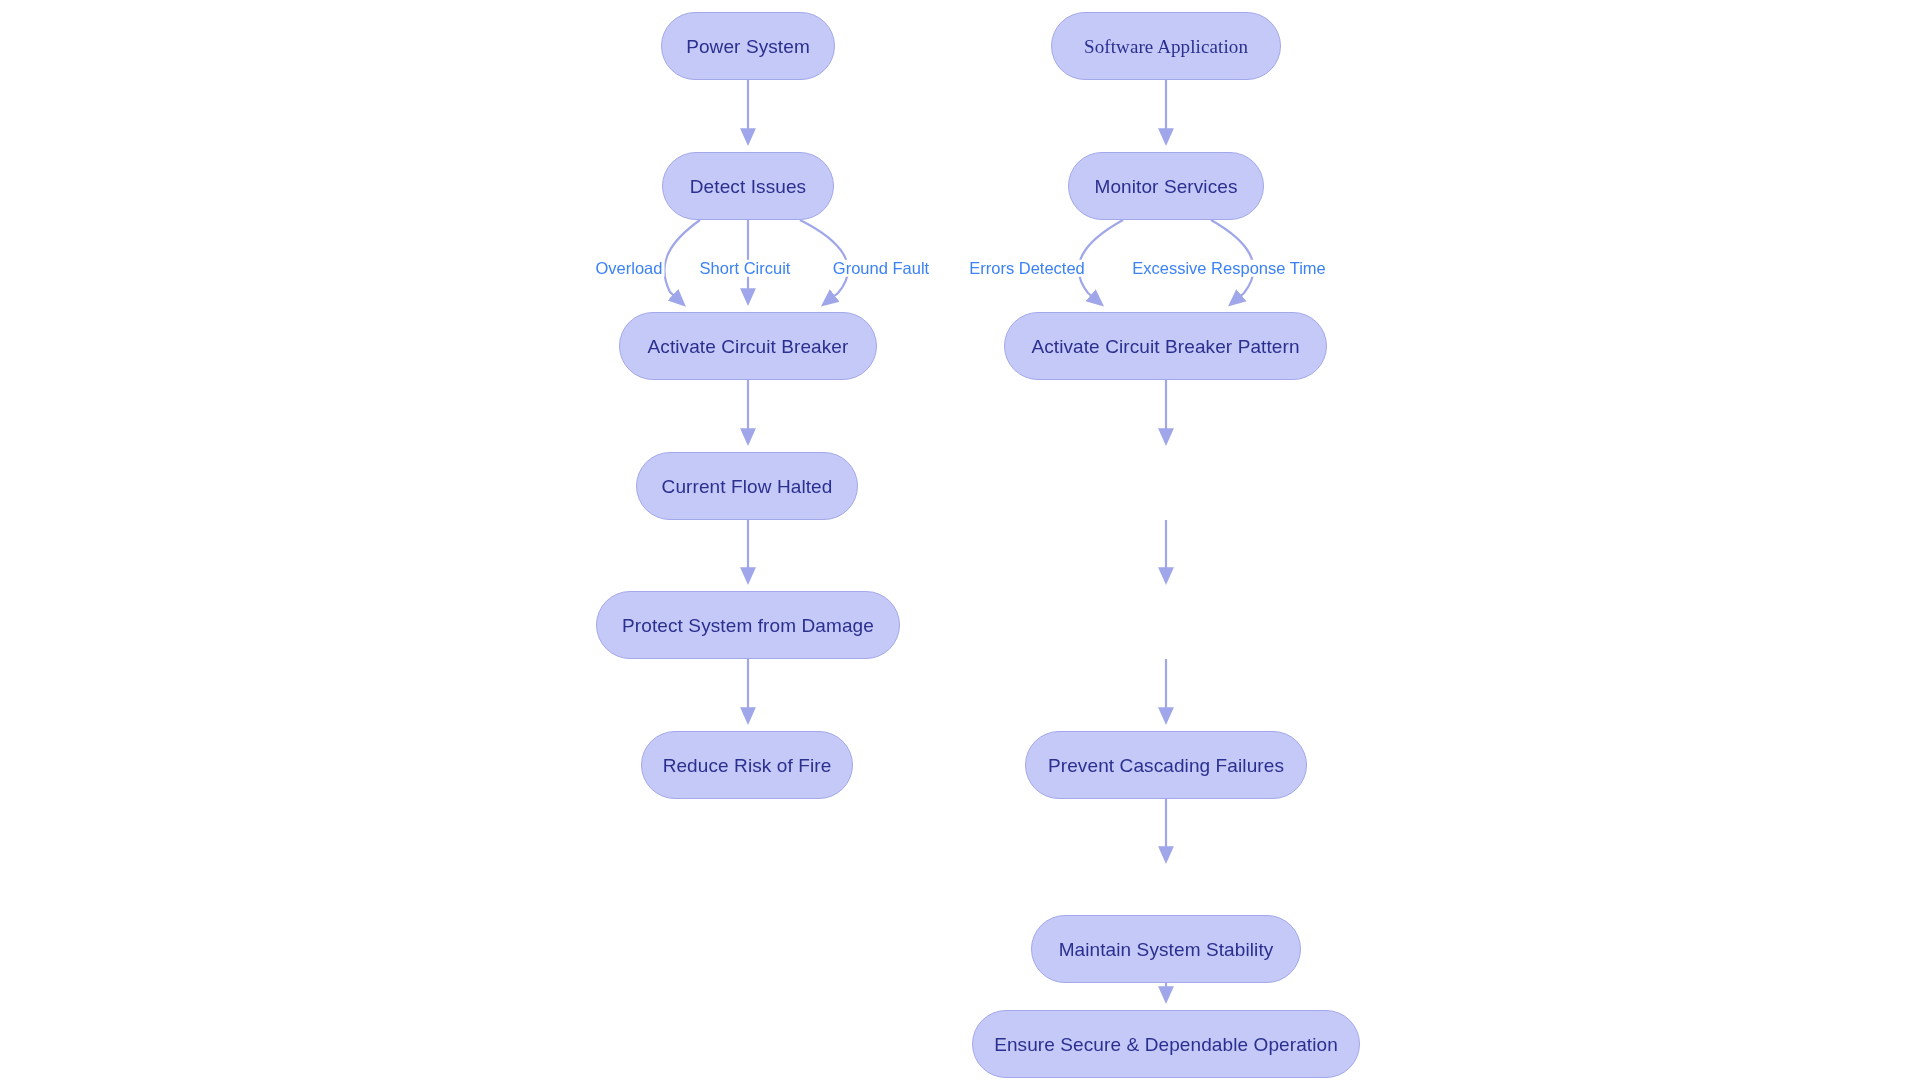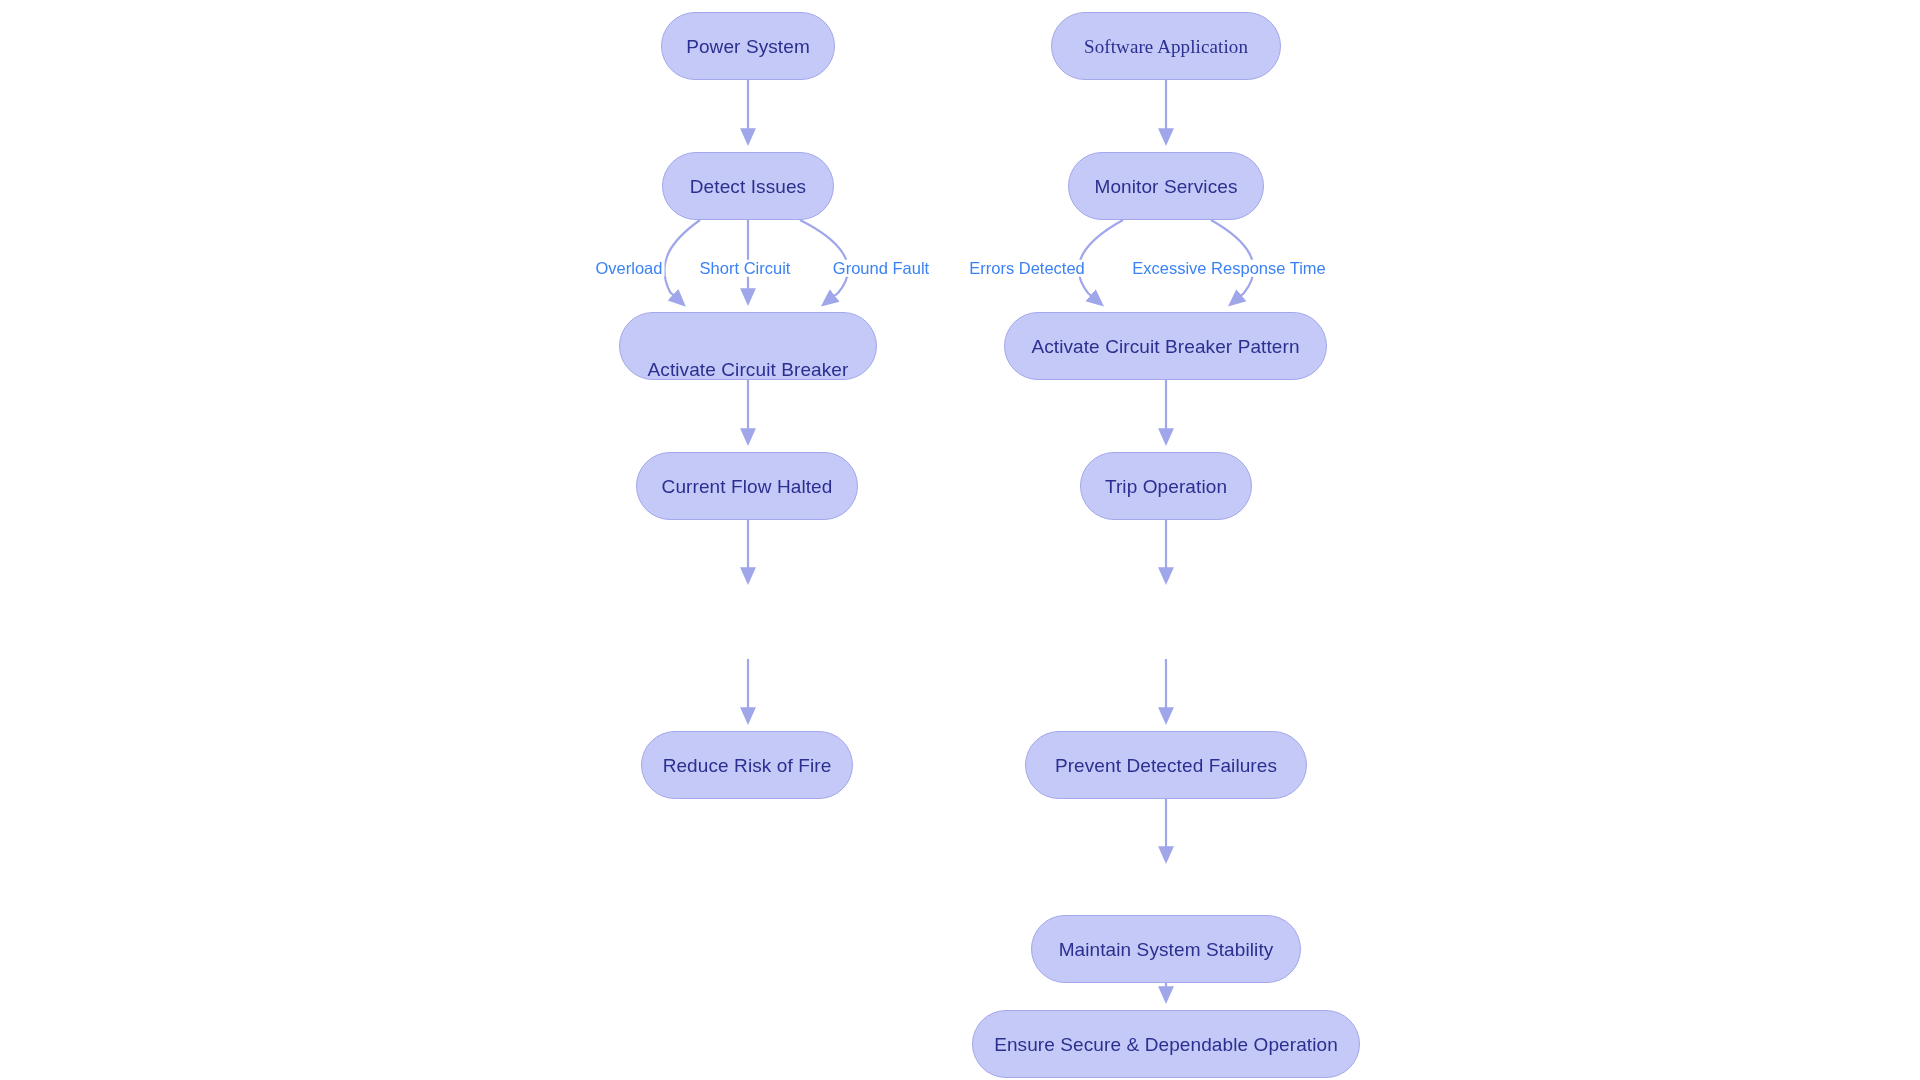--- a/index.html
+++ b/index.html
@@ -99,52 +99,52 @@
   </svg>
 
   <div class="node" style="left:661px; top:12px; width:174px; height:68px;">
     <span class="node-label">Power System</span>
   </div>
 
   <div class="node" style="left:662px; top:152px; width:172px; height:68px;">
     <span class="node-label">Detect Issues</span>
   </div>
 
-  <div class="node" style="left:619px; top:312px; width:258px; height:68px;align-items:flex-end;">
+  <div class="node" style="left:619px; top:312px; width:258px; height:68px;">
     <span class="node-label">Activate Circuit Breaker</span>
   </div>
 
   <div class="node" style="left:636px; top:452px; width:222px; height:68px;">
     <span class="node-label">Current Flow Halted</span>
   </div>
 
+  <div class="node" style="left:596px; top:591px; width:304px; height:68px;">
+    <span class="node-label">Protect System from Damage</span>
+  </div>
 
   <div class="node" style="left:641px; top:731px; width:212px; height:68px;">
     <span class="node-label">Reduce Risk of Fire</span>
   </div>
 
   <div class="node" style="left:1051px; top:12px; width:230px; height:68px;font-family:Liberation Serif, serif;">
     <span class="node-label">Software Application</span>
   </div>
 
   <div class="node" style="left:1068px; top:152px; width:196px; height:68px;">
     <span class="node-label">Monitor Services</span>
   </div>
 
   <div class="node" style="left:1004px; top:312px; width:323px; height:68px;">
     <span class="node-label">Activate Circuit Breaker Pattern</span>
   </div>
 
-  <div class="node" style="left:1080px; top:452px; width:172px; height:68px;">
-    <span class="node-label">Trip Operation</span>
-  </div>
 
 
   <div class="node" style="left:1025px; top:731px; width:282px; height:68px;">
-    <span class="node-label">Prevent Detected Failures</span>
+    <span class="node-label">Prevent Cascading Failures</span>
   </div>
 
   <div class="node" style="left:1031px; top:870px; width:270px; height:68px;margin-top:45px;">
     <span class="node-label">Maintain System Stability</span>
   </div>
 
   <div class="node" style="left:972px; top:1010px; width:388px; height:68px;">
     <span class="node-label">Ensure Secure &amp; Dependable Operation</span>
   </div>
 

